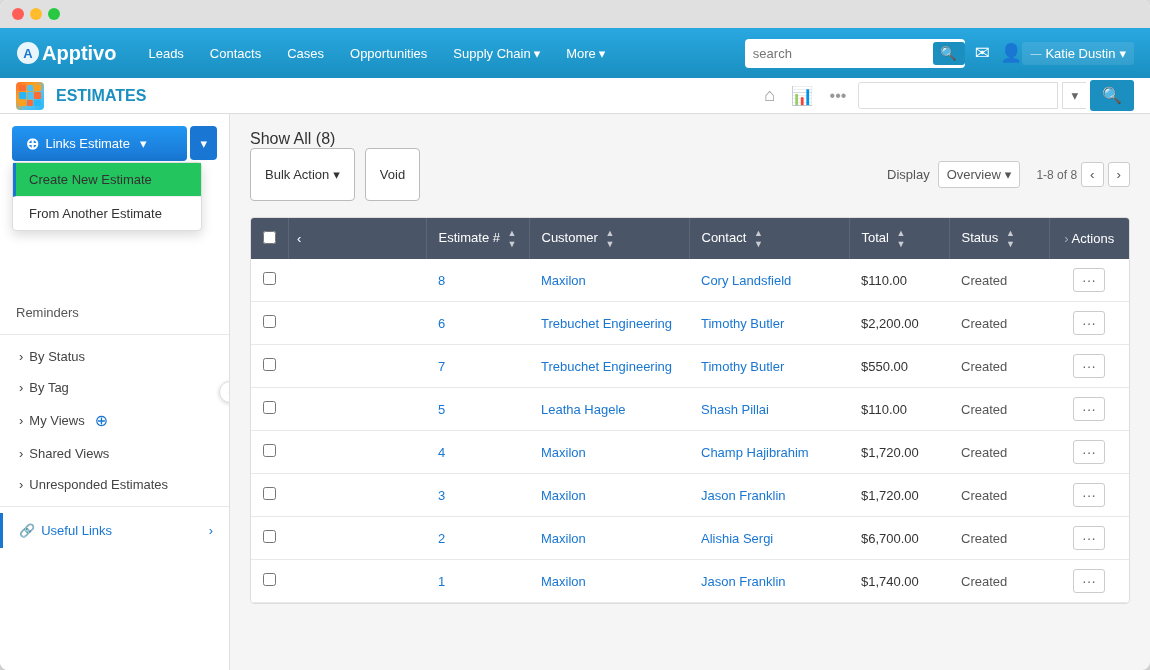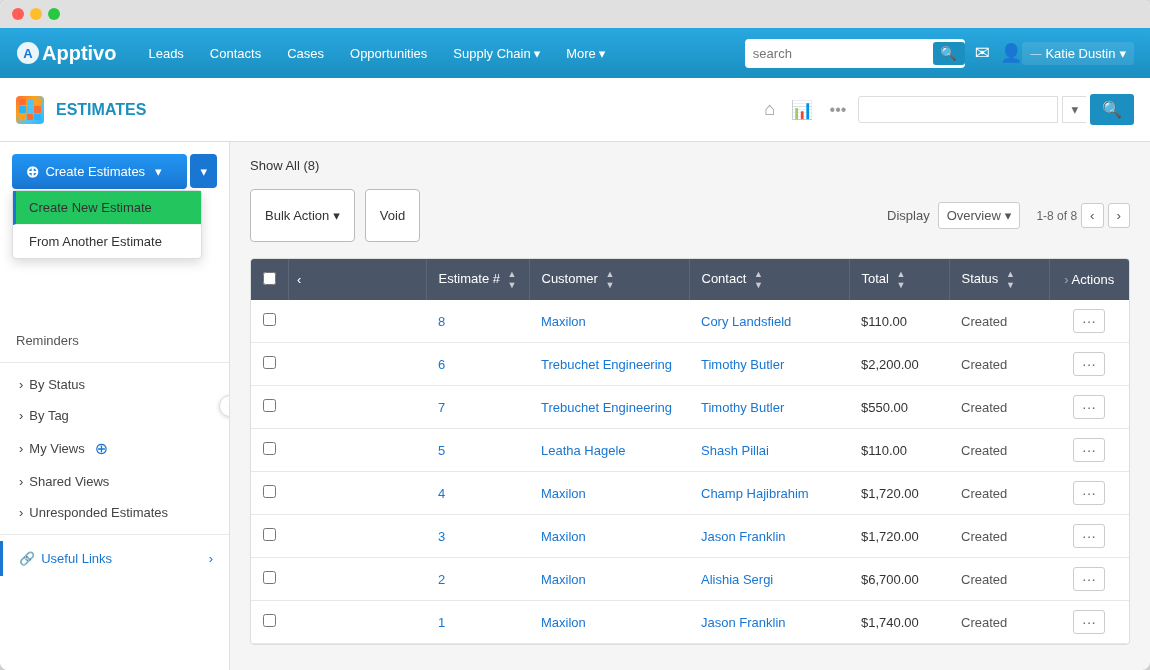--- a/index.html
+++ b/index.html
@@ -21,21 +21,21 @@
     .nav-item { color: white; padding: 6px 12px; cursor: pointer; font-size: 13px; border-radius: 3px; white-space: nowrap; }
     .nav-item-dd { display: flex; align-items: center; gap: 3px; }
     .search-bar { display: flex; align-items: center; background: white; border-radius: 4px; padding: 3px 8px; gap: 4px; width: 220px; }
     .search-bar input { border: none; outline: none; font-size: 13px; width: 180px; color: #666; }
     .search-btn { background: #1a8fc0; border: none; color: white; padding: 4px 8px; border-radius: 3px; cursor: pointer; }
     .nav-icons { display: flex; align-items: center; gap: 10px; margin-left: 10px; }
     .nav-icon-btn { color: white; cursor: pointer; font-size: 18px; }
     .user-btn { color: white; cursor: pointer; display: flex; align-items: center; gap: 4px; font-size: 13px; background: rgba(255,255,255,0.1); padding: 4px 8px; border-radius: 3px; white-space: nowrap; }
 
     
-    .sub-nav { background: white; height: 64px; display: flex; align-items: center; padding: 0 16px; gap: 12px; border-bottom: 1px solid #ddd; }
+    .sub-nav { background: white; height: 36px; display: flex; align-items: center; padding: 0 16px; gap: 12px; border-bottom: 1px solid #ddd; }
     .sub-nav-title { display: flex; align-items: center; gap: 8px; color: #1a8fc0; font-size: 16px; font-weight: bold; text-transform: uppercase; flex: 1; }
     .sub-nav-icon { width: 28px; height: 28px; background: linear-gradient(135deg, #ff6b35, #ff9f1c, #4fc3f7, #29b6f6); border-radius: 4px; display: grid; grid-template-columns: repeat(3,1fr); grid-template-rows: repeat(3,1fr); gap: 1px; padding: 3px; }
     .sub-nav-icon-cell { background: white; border-radius: 1px; }
     .sub-nav-right { display: flex; align-items: center; gap: 8px; }
     .icon-btn { color: #999; cursor: pointer; font-size: 18px; padding: 4px; }
     .sub-search { display: flex; align-items: center; gap: 4px; }
     .sub-search input { border: 1px solid #ddd; padding: 5px 10px; border-radius: 3px; width: 220px; outline: none; font-size: 13px; }
     .sub-search-go { background: #1a8fc0; border: none; color: white; padding: 6px 12px; border-radius: 3px; cursor: pointer; font-size: 16px; }
 
     
@@ -52,21 +52,21 @@
     .dropdown-active { background: #22c55e; border-left: 3px solid #1976d2; padding-left: 13px; }
     .sidebar-label { color: #555; font-size: 13px; padding: 8px 16px; font-weight: 500; }
     .sidebar-item { padding: 8px 16px; cursor: pointer; display: flex; align-items: center; gap: 6px; color: #444; font-size: 13px; border-left: 3px solid transparent; }
     .sidebar-divider { height: 1px; background: #e8e8e8; margin: 6px 0; }
     .sidebar-useful { padding: 10px 16px; display: flex; align-items: center; justify-content: space-between; cursor: pointer; color: #1976d2; font-size: 13px; border-left: 3px solid #1976d2; margin: 4px 0; }
     .sidebar-useful-inner { display: flex; align-items: center; gap: 6px; }
     .collapse-btn { position: absolute; right: -12px; top: 50%; transform: translateY(-50%); background: white; border: 1px solid #ddd; border-radius: 50%; width: 22px; height: 22px; display: flex; align-items: center; justify-content: center; cursor: pointer; font-size: 11px; color: #999; box-shadow: 0 1px 4px rgba(0,0,0,0.15); }
 
     
     .main { flex: 1; padding: 16px 20px; overflow: auto; }
-    .page-title { font-size: 13px; color: #333; margin-bottom: 16px; font-weight: 400; }
+    .page-title { font-size: 16px; color: #333; margin-bottom: 0; font-weight: 400; }
     .toolbar { display: flex; align-items: center; gap: 10px; margin-bottom: 16px; }
     .btn { padding: 18px 14px; border-radius: 4px; cursor: pointer; font-size: 13px; border: 1px solid; }
     .btn-action { background: white; border-color: #bbb; color: #333; display: flex; align-items: center; gap: 4px; }
     .btn-void { background: white; border-color: #bbb; color: #333; }
     .toolbar-right { margin-left: auto; display: flex; align-items: center; gap: 8px; color: #555; font-size: 13px; }
     .display-select { border: 1px solid #ccc; padding: 5px 8px; border-radius: 3px; font-size: 13px; background: white; display: flex; align-items: center; gap: 4px; cursor: pointer; }
     .pagination { display: flex; align-items: center; gap: 4px; font-size: 12px; color: #666; margin-left: 8px; }
     .page-btn { border: 1px solid #ccc; background: white; padding: 4px 8px; border-radius: 3px; cursor: pointer; color: #555; }
 
     
@@ -168,21 +168,21 @@
       </div>
     </div>
   </div>
 
   <div class="content">
 
     <div class="sidebar">
       <div class="create-btn-area">
         <button class="create-btn">
           <span style="font-size:16px;font-weight:bold;">⊕</span>
-          <span>Create Estimates</span>
+          <span>Links Estimate</span>
           <span style="margin-left:4px;">▾</span>
         </button>
         <button class="create-btn-arrow">▾</button>
 
         <div class="dropdown-menu">
           <div class="dropdown-item dropdown-active">Create New Estimate</div>
           <div class="dropdown-item">From Another Estimate</div>
         </div>
       </div>
 

